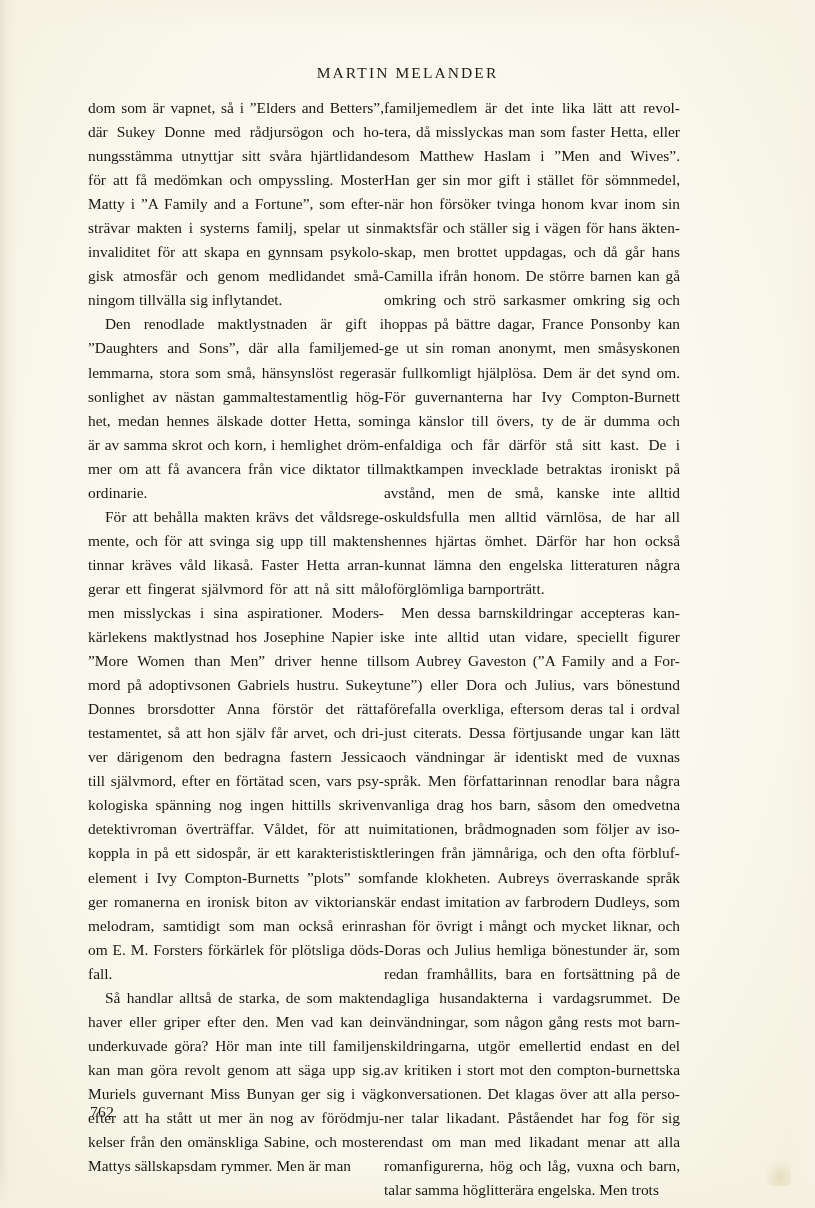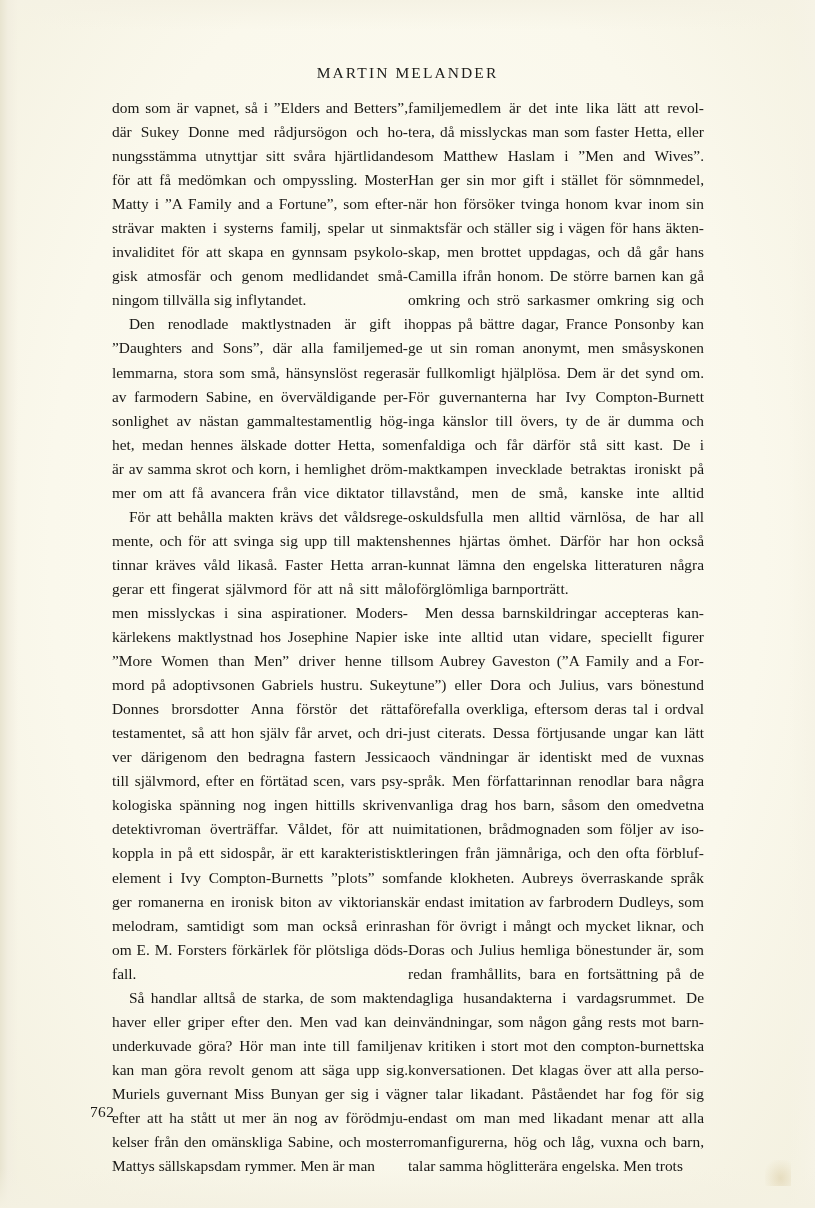--- a/index.html
+++ b/index.html
@@ -74,21 +74,21 @@
     color: #1d1d1b;
     font-family: "Liberation Serif", "DejaVu Serif", serif;
   }
 
   .columns {
     position: absolute;
     top: 96px;
     left: 88px;
     width: 640px;
     display: flex;
-    justify-content: center;
+    justify-content: flex-start;
   }
 
   .col {
     width: 296px;
   }
 
   .col p {
     margin: 0;
     font-size: 15.4px;
     line-height: 24.05px;
@@ -146,25 +146,25 @@
           <span class="ln">Matty i ”A Family and a Fortune”, som efter-</span>
           <span class="ln">strävar makten i systerns familj, spelar ut sin</span>
           <span class="ln">invaliditet för att skapa en gynnsam psykolo-</span>
           <span class="ln">gisk atmosfär och genom medlidandet små-</span>
           <span class="ln last">ningom tillvälla sig inflytandet.</span>
         </p>
         <p>
           <span class="ln first-indent">Den renodlade maktlystnaden är gift i</span>
           <span class="ln">”Daughters and Sons”, där alla familjemed-</span>
           <span class="ln">lemmarna, stora som små, hänsynslöst regeras</span>
-          <span class="ln">av farmodern Sabine, en överväldigande per-</span>
           <span class="ln">sonlighet av nästan gammaltestamentlig hög-</span>
           <span class="ln">het, medan hennes älskade dotter Hetta, som</span>
           <span class="ln">är av samma skrot och korn, i hemlighet dröm-</span>
           <span class="ln">mer om att få avancera från vice diktator till</span>
+          <span class="ln last">ordinarie.</span>
         </p>
         <p>
           <span class="ln first-indent">För att behålla makten krävs det våldsrege-</span>
           <span class="ln">mente, och för att svinga sig upp till maktens</span>
           <span class="ln">tinnar kräves våld likaså. Faster Hetta arran-</span>
           <span class="ln">gerar ett fingerat självmord för att nå sitt mål</span>
           <span class="ln">men misslyckas i sina aspirationer. Moders-</span>
           <span class="ln">kärlekens maktlystnad hos Josephine Napier i</span>
           <span class="ln">”More Women than Men” driver henne till</span>
           <span class="ln">mord på adoptivsonen Gabriels hustru. Sukey</span>
@@ -228,20 +228,21 @@
           <span class="ln">vanliga drag hos barn, såsom den omedvetna</span>
           <span class="ln">imitationen, brådmognaden som följer av iso-</span>
           <span class="ln">leringen från jämnåriga, och den ofta förbluf-</span>
           <span class="ln">fande klokheten. Aubreys överraskande språk</span>
           <span class="ln">är endast imitation av farbrodern Dudleys, som</span>
           <span class="ln">han för övrigt i mångt och mycket liknar, och</span>
           <span class="ln">Doras och Julius hemliga bönestunder är, som</span>
           <span class="ln">redan framhållits, bara en fortsättning på de</span>
           <span class="ln">dagliga husandakterna i vardagsrummet. De</span>
           <span class="ln">invändningar, som någon gång rests mot barn-</span>
+          <span class="ln">skildringarna, utgör emellertid endast en del</span>
           <span class="ln">av kritiken i stort mot den compton-burnettska</span>
           <span class="ln">konversationen. Det klagas över att alla perso-</span>
           <span class="ln">ner talar likadant. Påståendet har fog för sig</span>
           <span class="ln">endast om man med likadant menar att alla</span>
           <span class="ln">romanfigurerna, hög och låg, vuxna och barn,</span>
           <span class="ln last">talar samma höglitterära engelska. Men trots</span>
         </p>
       </div>
   </div>
 

